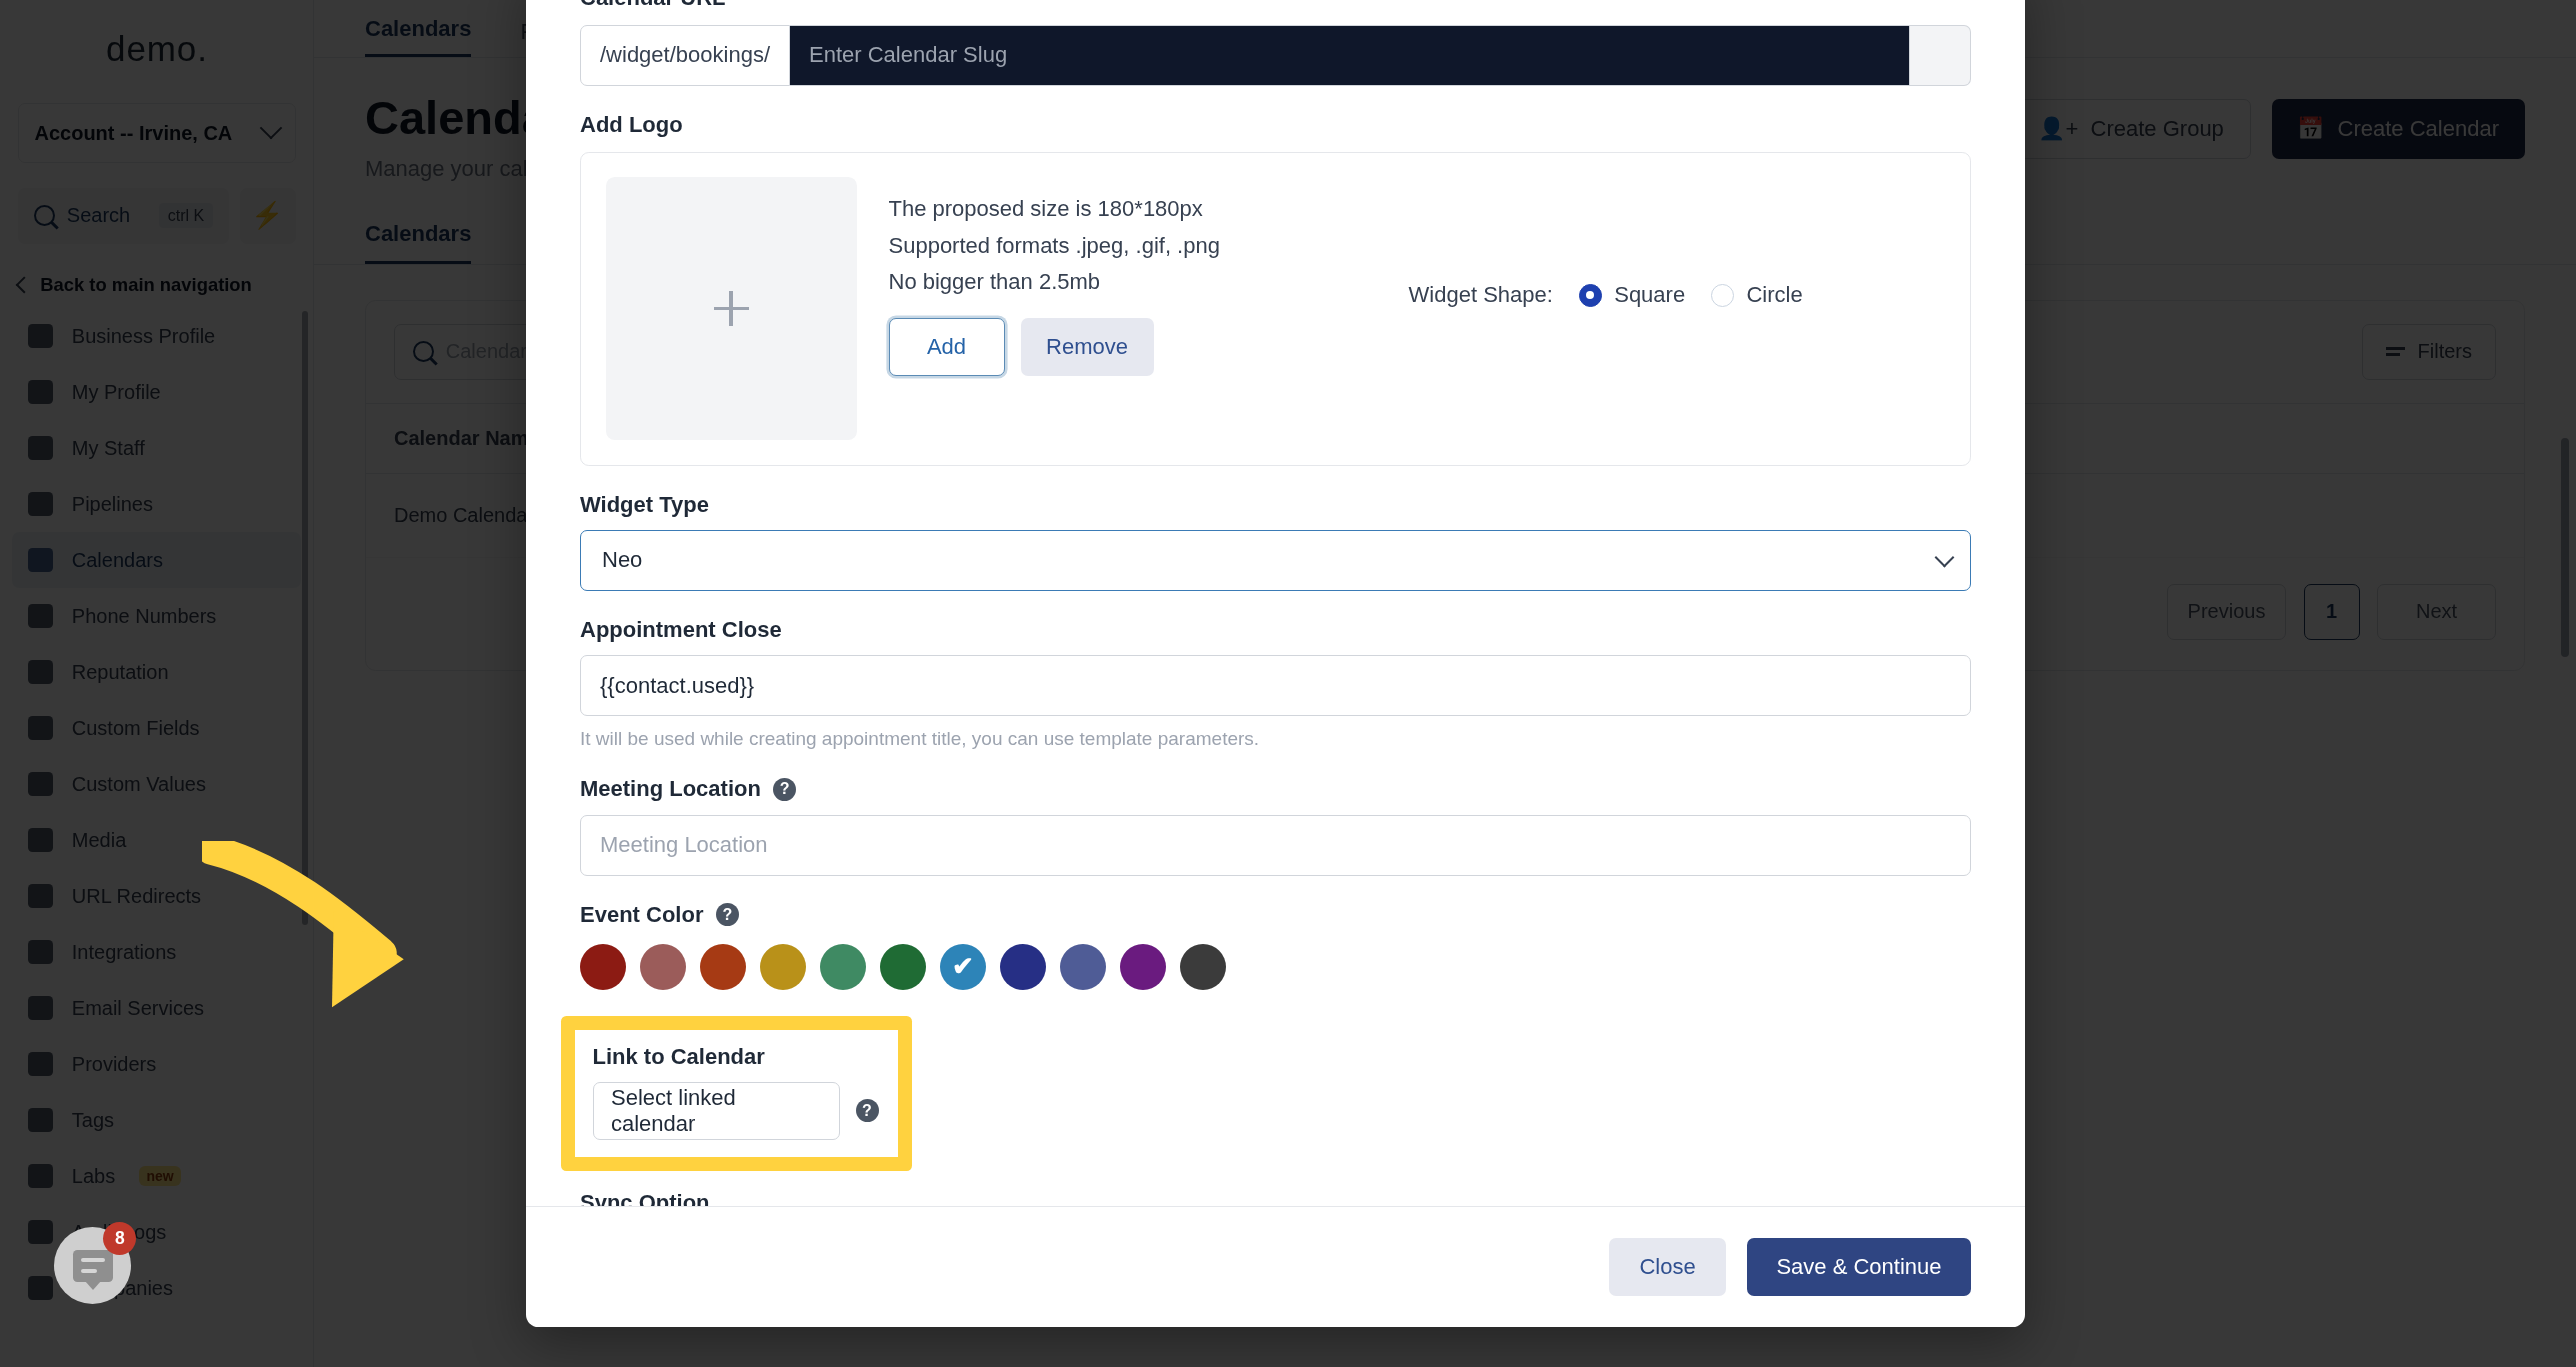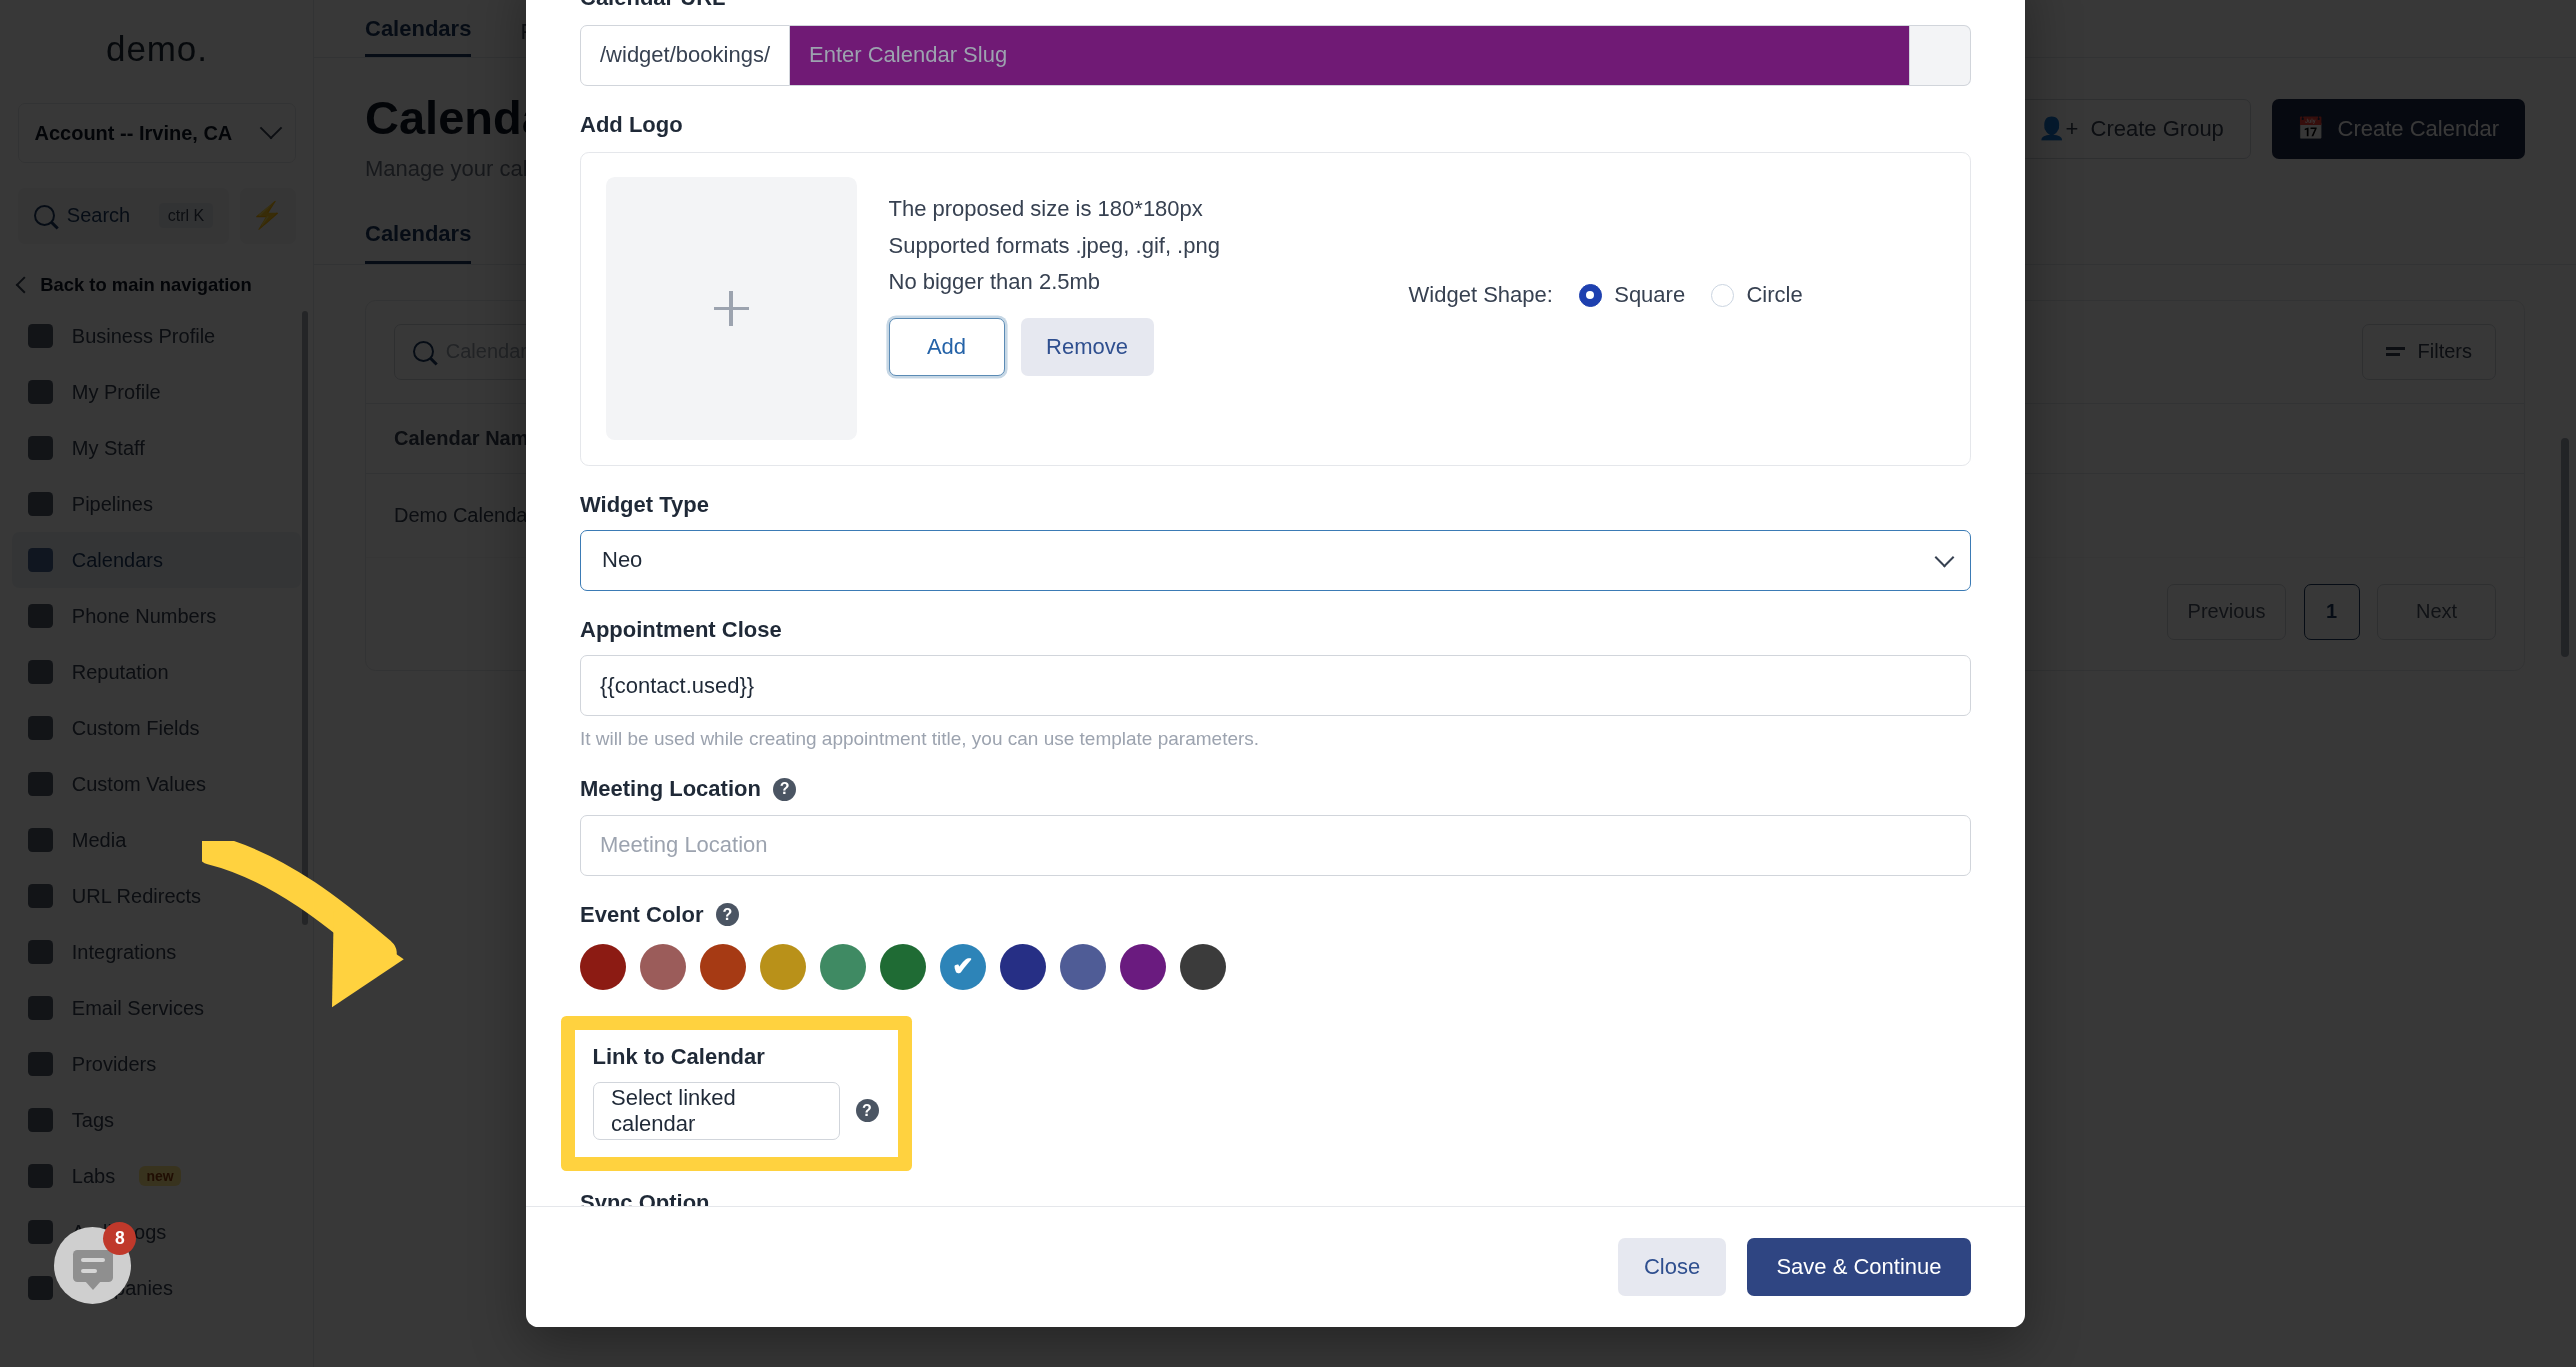--- a/index.html
+++ b/index.html
@@ -217,21 +217,21 @@
 
   .url-row { display: flex; align-items: stretch; margin-top: 14px; gap: 0; }
   .url-prefix {
     height: 61px; border: 0.9px solid #d1d5db; border-radius: 7px 0 0 7px;
     display: flex; align-items: center; padding: 0 19px;
     font-size: 22px; color: #374151; background: #fff;
   }
   .url-slug {
     flex: 1; height: 61px; border: 0.9px solid #d1d5db; border-left: none;
     display: flex; align-items: center; padding: 0 19px;
-    font-size: 22px; color: #9ca3af; background: #701a75;
+    font-size: 22px; color: #9ca3af; background: #0f172a;
   }
   .url-copy {
     width: 61px; height: 61px; border: 0.9px solid #d1d5db; border-left: none;
     border-radius: 0 7px 7px 0; background: #f3f4f6;
   }
 
   .logo-box {
     margin-top: 14px; border: 0.9px solid #e5e7eb; border-radius: 8.8px;
     padding: 24.5px; display: flex; gap: 32px; align-items: flex-start;
   }
@@ -307,21 +307,21 @@
     display: flex; align-items: center; justify-content: space-between;
     padding: 0 17.5px; font-size: 22px; color: #1f2937; background: #fff;
   }
 
   .modal-foot {
     height: 121px; border-top: 0.9px solid #e5e7eb;
     display: flex; align-items: center; justify-content: flex-end;
     gap: 21px; padding: 0 54px;
   }
   .btn-close {
-    width: 108px; height: 58px; border-radius: 7px; background: #e6e8f0;
+    width: 117px; height: 58px; border-radius: 7px; background: #e6e8f0;
     display: flex; align-items: center; justify-content: center;
     font-size: 22px; color: #2f4f8f;
   }
   .btn-save {
     width: 224px; height: 58px; border-radius: 7px; background: #2f4582;
     display: flex; align-items: center; justify-content: center;
     font-size: 22px; color: #ffffff;
   }
 
   

